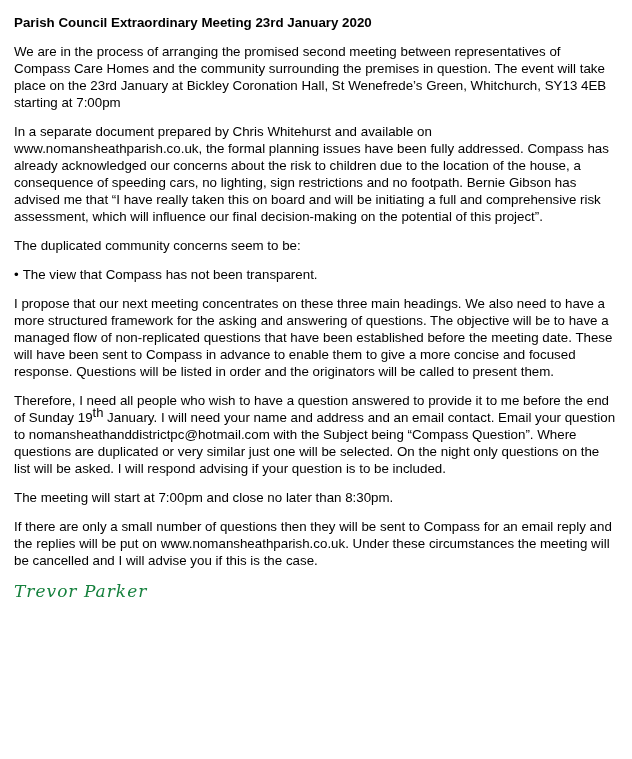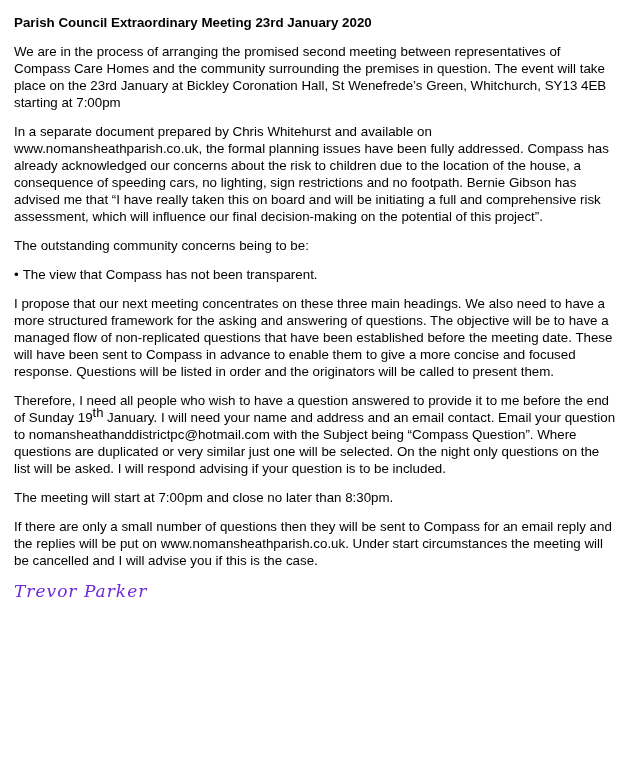--- a/index.html
+++ b/index.html
@@ -37,46 +37,46 @@
     font-size: 13px;
     line-height: 0;
     vertical-align: super;
   }
   .signature {
     font-family: "DejaVu Serif", serif;
     font-style: italic;
     font-size: 17px;
     line-height: 20px;
     letter-spacing: 1px;
-    color: #6d28d9;
+    color: #15803d;
   }
 </style>
 </head>
 <body>
 
 <div class="page">
 
   <p class="heading">Parish Council Extraordinary Meeting 23rd January 2020</p>
 
 
   <p>We are in the process of arranging the promised second meeting between representatives of Compass Care Homes and the community surrounding the premises in question. The event will take place on the 23rd January at Bickley Coronation Hall, St Wenefrede’s Green, Whitchurch, SY13 4EB starting at 7:00pm</p>
 
   <p>In a separate document prepared by Chris Whitehurst and available on www.nomansheathparish.co.uk, the formal planning issues have been fully addressed. Compass has already acknowledged our concerns about the risk to children due to the location of the house, a consequence of speeding cars, no lighting, sign restrictions and no footpath. Bernie Gibson has advised me that “I have really taken this on board and will be initiating a full and comprehensive risk assessment, which will influence our final decision-making on the potential of this project”.</p>
 
-  <p>The outstanding community concerns being to be:</p>
+  <p>The duplicated community concerns seem to be:</p>
 
 
 
   <p class="bullet"><span class="bullet-glyph">•</span><span>The view that Compass has not been transparent.</span></p>
 
   <p>I propose that our next meeting concentrates on these three main headings. We also need to have a more structured framework for the asking and answering of questions. The objective will be to have a managed flow of non-replicated questions that have been established before the meeting date. These will have been sent to Compass in advance to enable them to give a more concise and focused response. Questions will be listed in order and the originators will be called to present them.</p>
 
   <p><span>Therefore, I need all people who wish to have a question answered to provide it to me before the end of Sunday 19</span><sup class="ordinal">th</sup><span> January. I will need your name and address and an email contact. Email your question to nomansheathanddistrictpc@hotmail.com with the Subject being “Compass Question”. Where questions are duplicated or very similar just one will be selected. On the night only questions on the list will be asked. I will respond advising if your question is to be included.</span></p>
 
   <p>The meeting will start at 7:00pm and close no later than 8:30pm.</p>
 
-  <p>If there are only a small number of questions then they will be sent to Compass for an email reply and the replies will be put on www.nomansheathparish.co.uk. Under start circumstances the meeting will be cancelled and I will advise you if this is the case.</p>
+  <p>If there are only a small number of questions then they will be sent to Compass for an email reply and the replies will be put on www.nomansheathparish.co.uk. Under these circumstances the meeting will be cancelled and I will advise you if this is the case.</p>
 
 
   <p class="signature">Trevor Parker</p>
 
 
 </div>
 
 </body></html>

